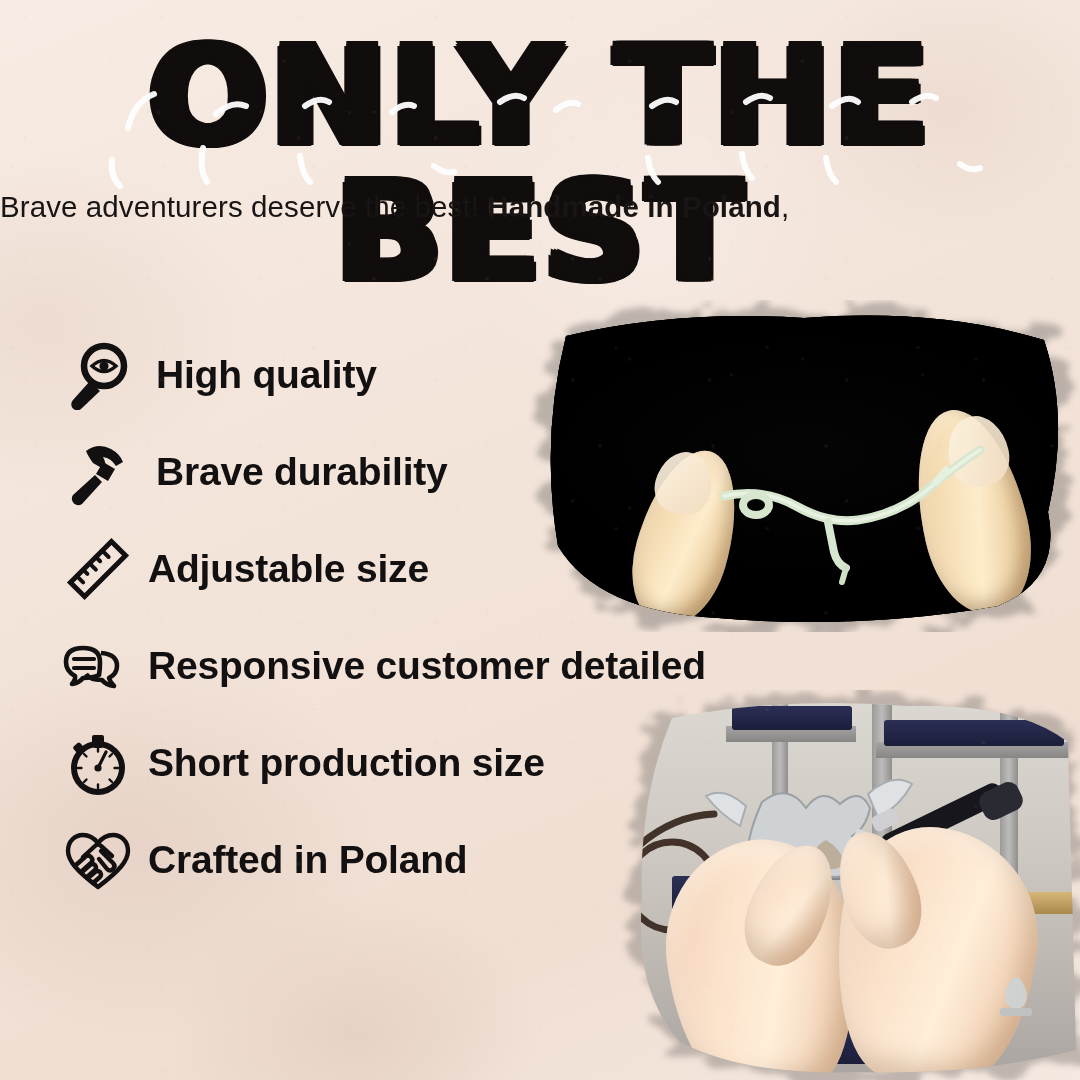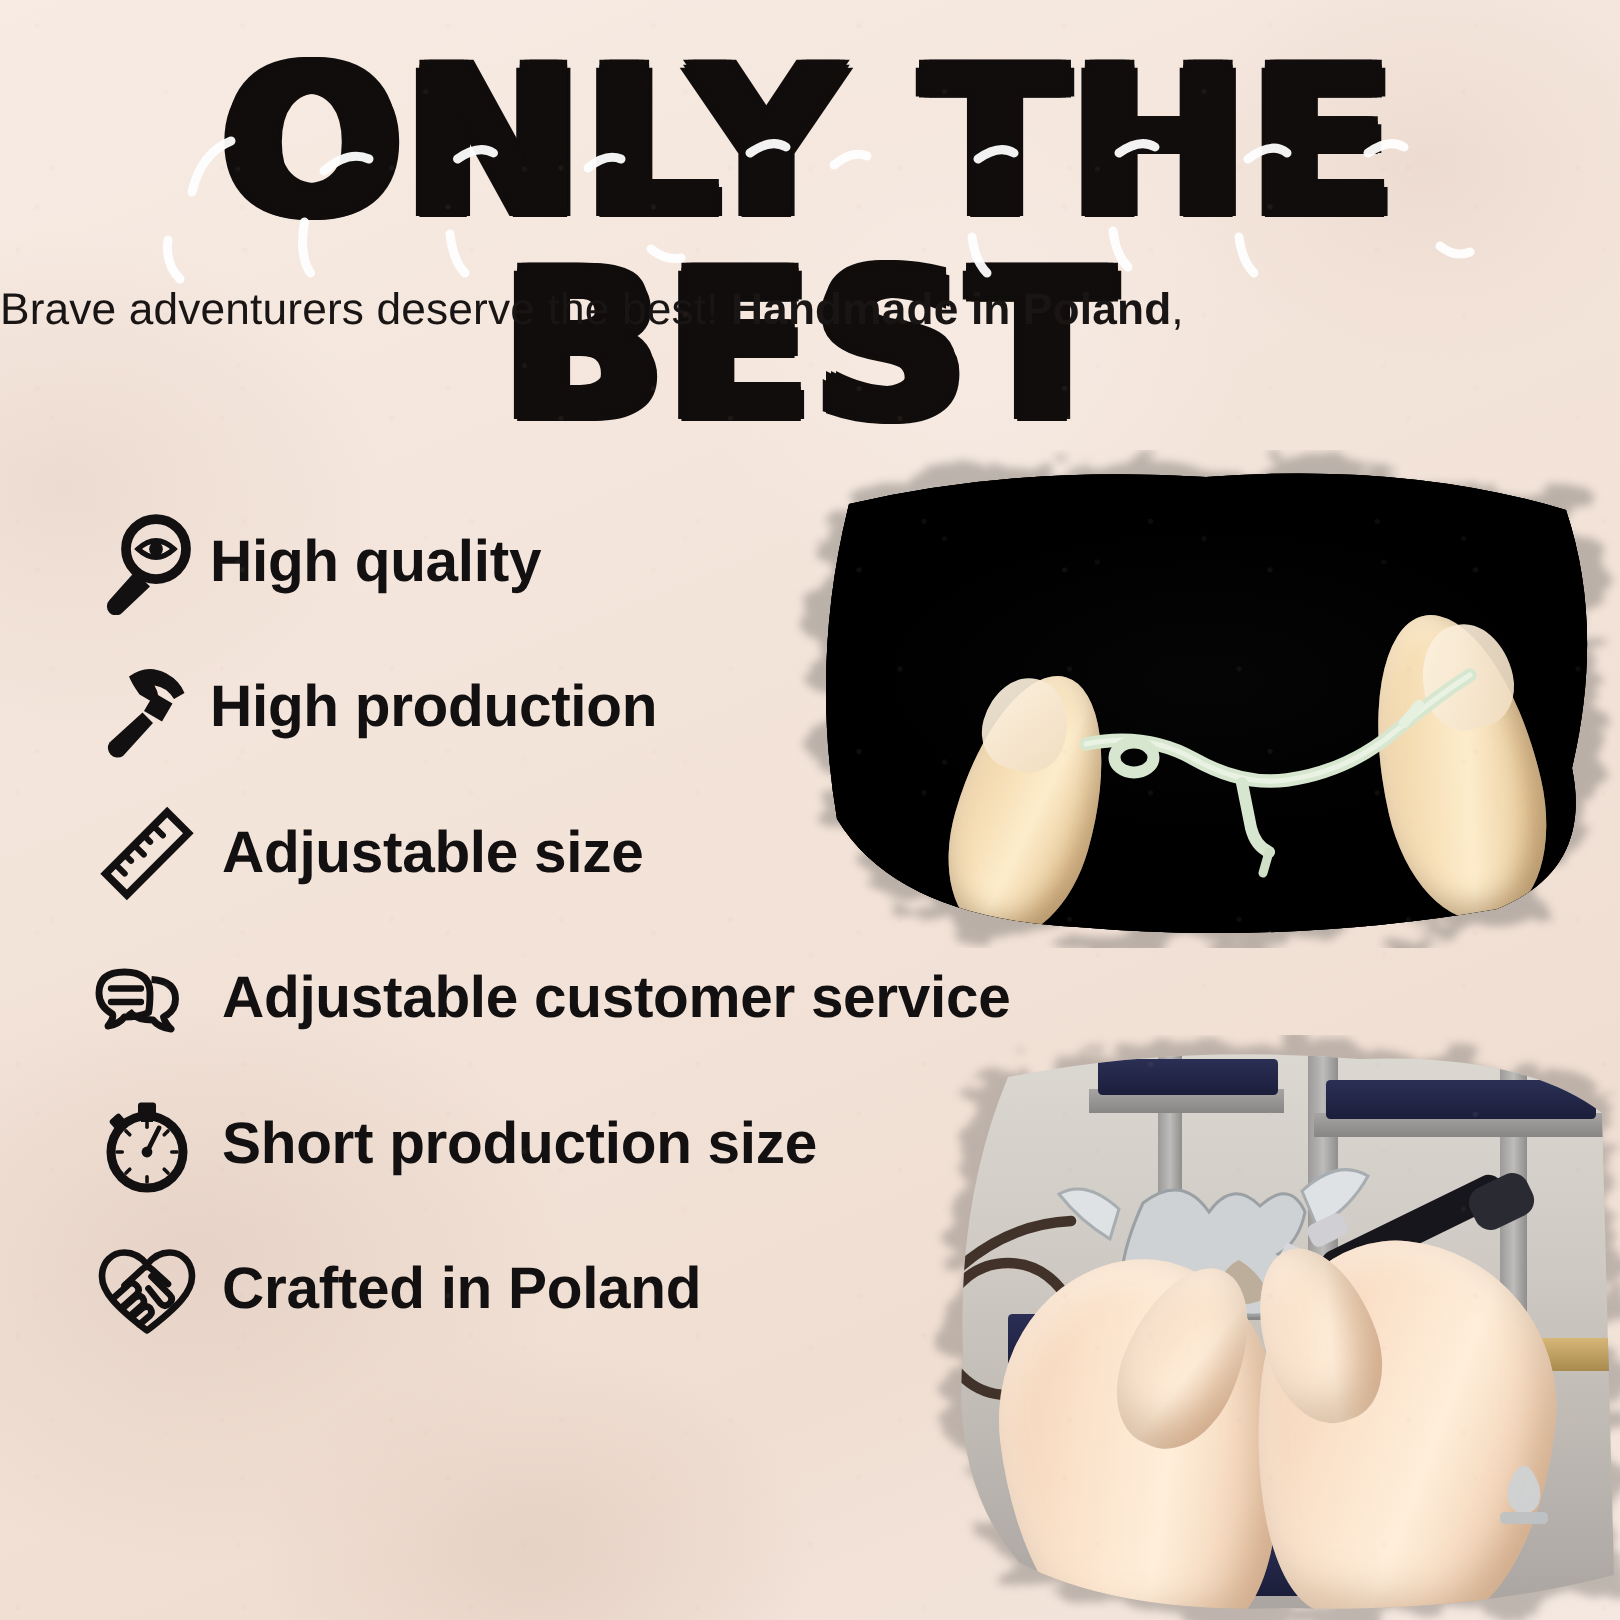--- a/index.html
+++ b/index.html
@@ -61,21 +61,21 @@
   .feat .ico{
     width:72px;height:72px;flex:0 0 72px;display:flex;
     align-items:center;justify-content:center;
   }
   .feat .ico svg{display:block;}
   .feat .lbl{
     margin-left:14px;font-size:39px;font-weight:700;color:#121010;
     letter-spacing:-.2px;white-space:nowrap;
   }
   .feat:nth-child(1) .lbl,
-  .feat:nth-child(2) .lbl{margin-left:6px;}
+  .feat:nth-child(2) .lbl{margin-left:22px;}
   .feat:nth-child(3) .lbl{}
 
   
   .photo{position:absolute;overflow:hidden;}
   #photo-top{left:528px;top:300px;width:552px;height:332px;}
   #photo-bottom{left:576px;top:690px;width:504px;height:390px;}
   .photo .inner{position:absolute;inset:0;}
 
   
   #scene-top{
@@ -289,21 +289,21 @@
     <div class="feat">
       <span class="ico">
         <svg width="70" height="70" viewBox="0 0 70 70">
           <g fill="#121010">
             <path d="M23,14 q12,-9 25,-2 q9,5 12,13 l-7,4 q-5,-8 -13,-9 q4,7 2,13 l-12,-7 q-5,-7 -7,-12 Z"></path>
             <path d="M40,25 l12,7 l-7,12 l-12,-7 Z"></path>
             <path d="M32,38 L10,58 a6.5,6.5 0 0 0 9,9 L39,45 Z"></path>
           </g>
         </svg>
       </span>
-      <span class="lbl">High production</span>
+      <span class="lbl">Brave durability</span>
     </div>
 
     <div class="feat">
       <span class="ico">
         <svg width="70" height="70" viewBox="0 0 70 70">
           <g transform="rotate(-45 35 35)">
             <rect x="6" y="25" width="58" height="20" fill="none" stroke="#121010" stroke-width="5"></rect>
             <g stroke="#121010" stroke-width="4" stroke-linecap="round">
               <path d="M15,25 v9"></path>
                 <path d="M24,25 v6"></path>
@@ -323,21 +323,21 @@
           <g fill="none" stroke="#121010" stroke-width="4.6" stroke-linejoin="round">
             <path d="M36,44 q-6,3 -16,3 q-4,5 -11,6 q4,-5 3,-8 q-9,-5 -9,-14 q0,-14 17,-14 q17,0 17,14 q0,8 -1,13 Z"></path>
             <path d="M38,22 q16,1 16,13 q0,8 -8,12 q1,4 5,8 q-8,-1 -12,-6 q-12,0 -16,-6"></path>
           </g>
           <g stroke="#121010" stroke-width="4.2" stroke-linecap="round">
             <path d="M11,28 H31"></path>
               <path d="M11,37 H31"></path>
           </g>
         </svg>
       </span>
-      <span class="lbl">Adjustable customer service</span>
+      <span class="lbl">Responsive customer detailed</span>
     </div>
 
     <div class="feat">
       <span class="ico">
         <svg width="70" height="70" viewBox="0 0 70 70">
           <circle cx="35" cy="40" r="24" fill="none" stroke="#121010" stroke-width="6"></circle>
           <rect x="29" y="7" width="12" height="10" rx="2" fill="#121010"></rect>
           <rect x="31" y="15" width="8" height="5" fill="#121010"></rect>
           <rect x="11" y="16" width="9" height="8" rx="2" fill="#121010" transform="rotate(-42 15 20)"></rect>
           <g stroke="#121010" stroke-width="2.4" stroke-linecap="round">

